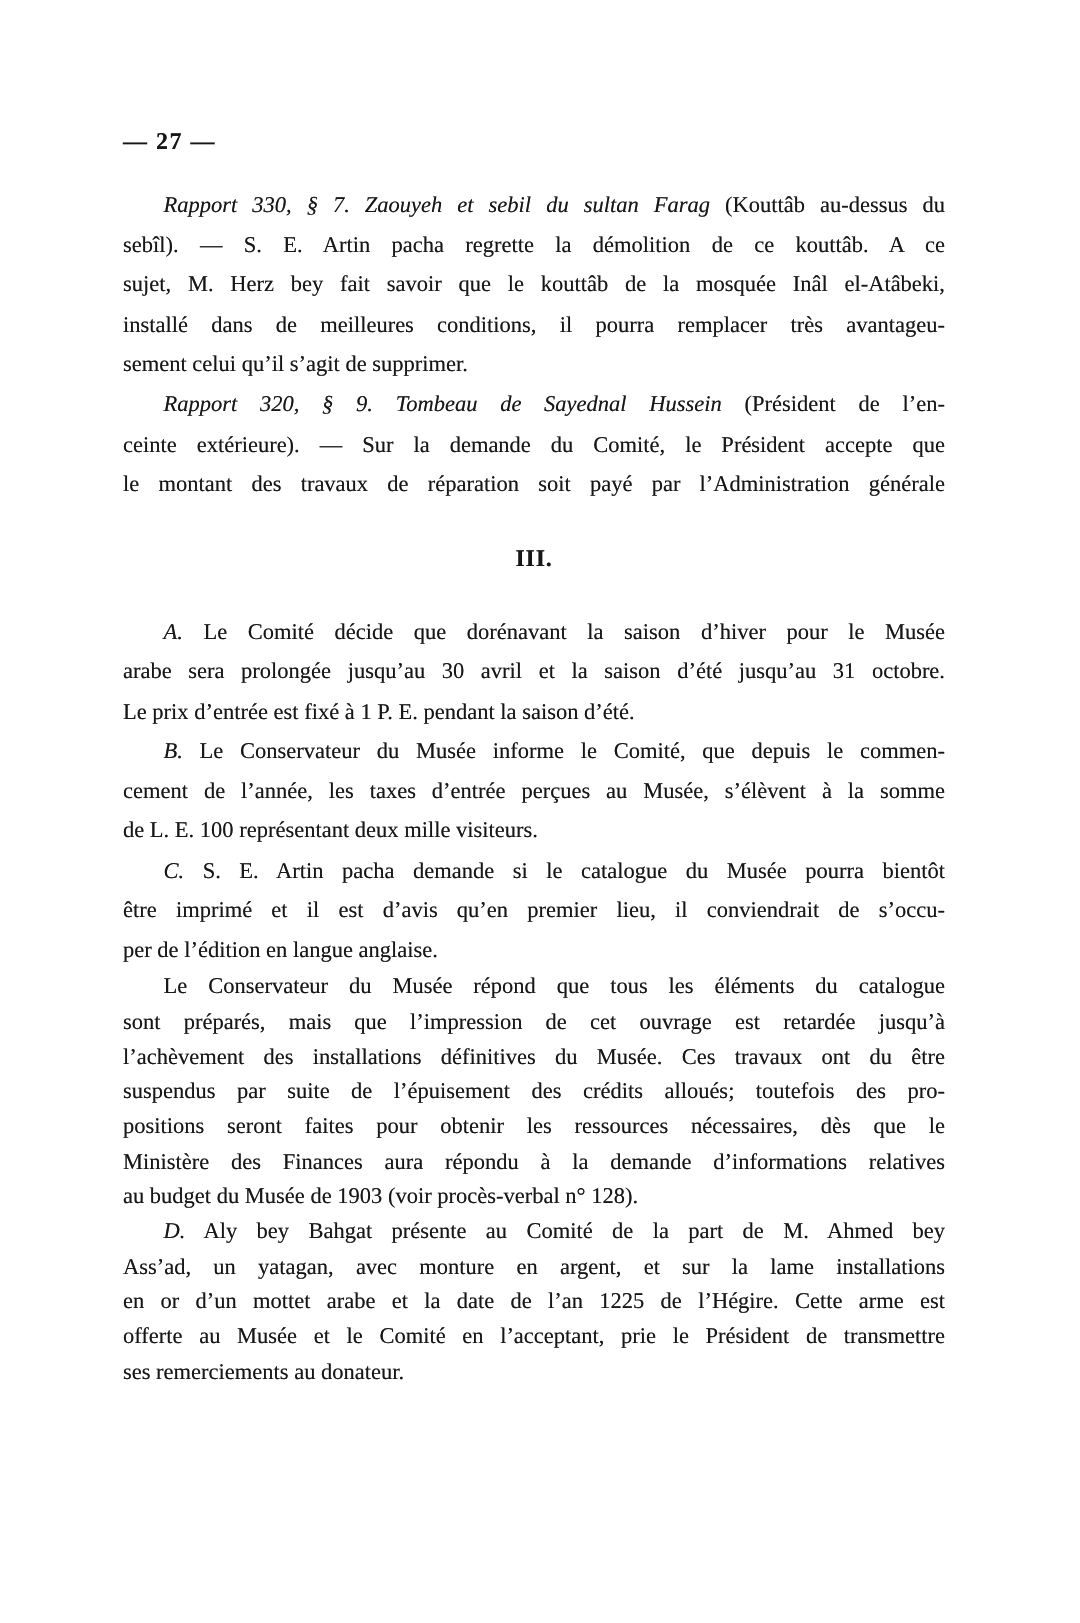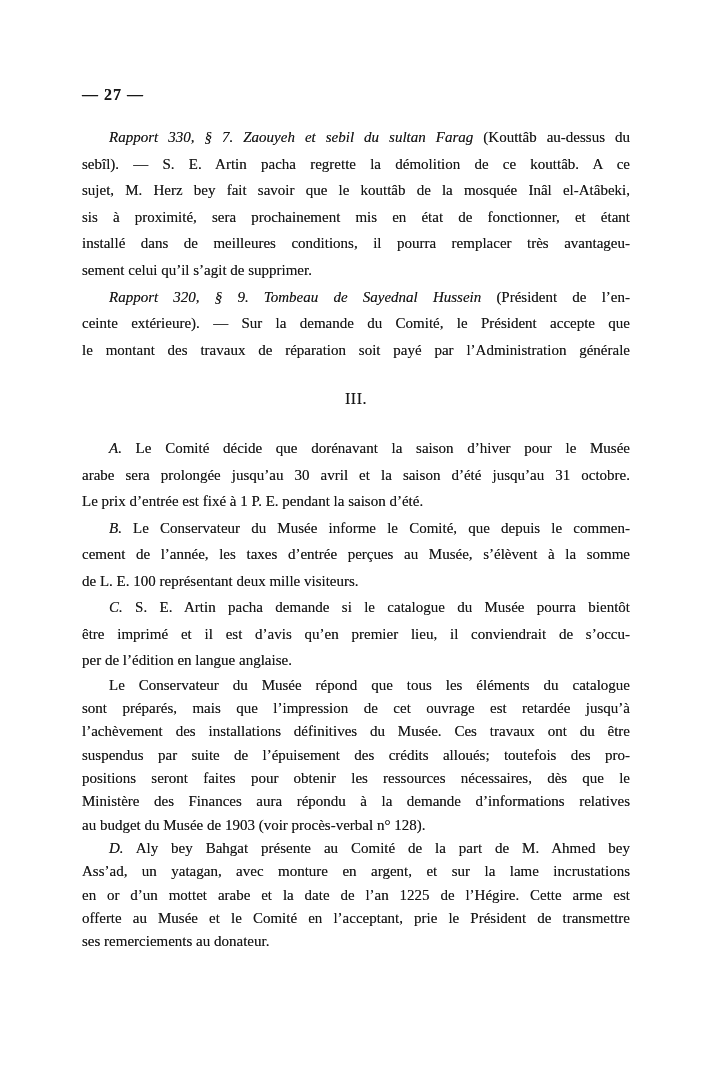--- a/index.html
+++ b/index.html
@@ -43,21 +43,21 @@
   .sec-upper   { line-height: 26.5px; }
   .sec-lower   { line-height: 23.3px; }
   .heading + .para { margin-top: 0; }
   .heading {
     margin-top: 25px;
     margin-bottom: 25px;
     height: 22px;
     line-height: 22px;
     text-align: center;
     font-size: 16px;
-    font-weight: 400;
+    font-weight: 700;
     letter-spacing: 0.5px;
     text-shadow: 0 0 0.4px rgba(0,0,0,0.55);
   }
   .line {
     text-align: justify;
     text-align-last: justify;
   }
   .line.first { text-indent: 27px; }
   .line.plast { text-align-last: left; }
   .line em { font-style: italic; }
@@ -66,21 +66,20 @@
 <body>
 
 <div class="sheet">
   <div class="content">
     <div class="pagenum">— 27 —</div>
     <div class="doc-body">
         <div class="para sec-rapport">
           <div class="line first"><em>Rapport 330, § 7. Zaouyeh et sebil du sultan Farag</em><span> (Kouttâb au-dessus du</span></div>
           <div class="line"><span>sebîl). — S. E. Artin pacha regrette la démolition de ce kouttâb. A ce</span></div>
           <div class="line"><span>sujet, M. Herz bey fait savoir que le kouttâb de la mosquée Inâl el-Atâbeki,</span></div>
-          <div class="line"><span>sis à proximité, sera prochainement mis en état de fonctionner, et étant</span></div>
           <div class="line"><span>installé dans de meilleures conditions, il pourra remplacer très avantageu-</span></div>
           <div class="line plast"><span>sement celui qu’il s’agit de supprimer.</span></div>
         </div>
         <div class="para sec-rapport">
           <div class="line first"><em>Rapport 320, § 9. Tombeau de Sayednal Hussein</em><span> (Président de l’en-</span></div>
           <div class="line"><span>ceinte extérieure). — Sur la demande du Comité, le Président accepte que</span></div>
           <div class="line"><span>le montant des travaux de réparation soit payé par l’Administration générale</span></div>
         </div>
         <div class="heading">III.</div>
         <div class="para sec-upper">
@@ -102,20 +101,20 @@
           <div class="line first"><span>Le Conservateur du Musée répond que tous les éléments du catalogue</span></div>
           <div class="line"><span>sont préparés, mais que l’impression de cet ouvrage est retardée jusqu’à</span></div>
           <div class="line"><span>l’achèvement des installations définitives du Musée. Ces travaux ont du être</span></div>
           <div class="line"><span>suspendus par suite de l’épuisement des crédits alloués; toutefois des pro-</span></div>
           <div class="line"><span>positions seront faites pour obtenir les ressources nécessaires, dès que le</span></div>
           <div class="line"><span>Ministère des Finances aura répondu à la demande d’informations relatives</span></div>
           <div class="line plast"><span>au budget du Musée de 1903 (voir procès-verbal n° 128).</span></div>
         </div>
         <div class="para sec-lower">
           <div class="line first"><em>D.</em><span> Aly bey Bahgat présente au Comité de la part de M. Ahmed bey</span></div>
-          <div class="line"><span>Ass’ad, un yatagan, avec monture en argent, et sur la lame incrustations</span></div>
+          <div class="line"><span>Ass’ad, un yatagan, avec monture en argent, et sur la lame installations</span></div>
           <div class="line"><span>en or d’un mottet arabe et la date de l’an 1225 de l’Hégire. Cette arme est</span></div>
           <div class="line"><span>offerte au Musée et le Comité en l’acceptant, prie le Président de transmettre</span></div>
           <div class="line plast"><span>ses remerciements au donateur.</span></div>
         </div>
       </div>
   </div>
 </div>
 
 </body></html>

